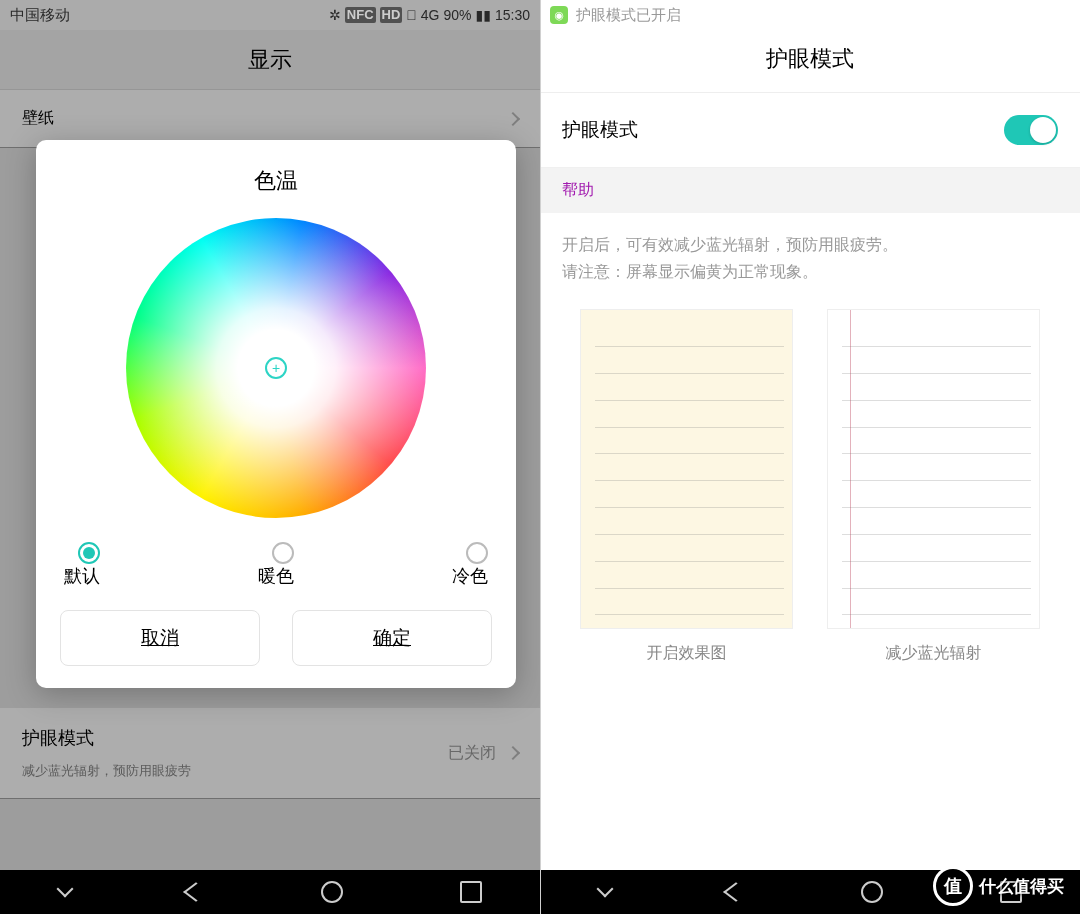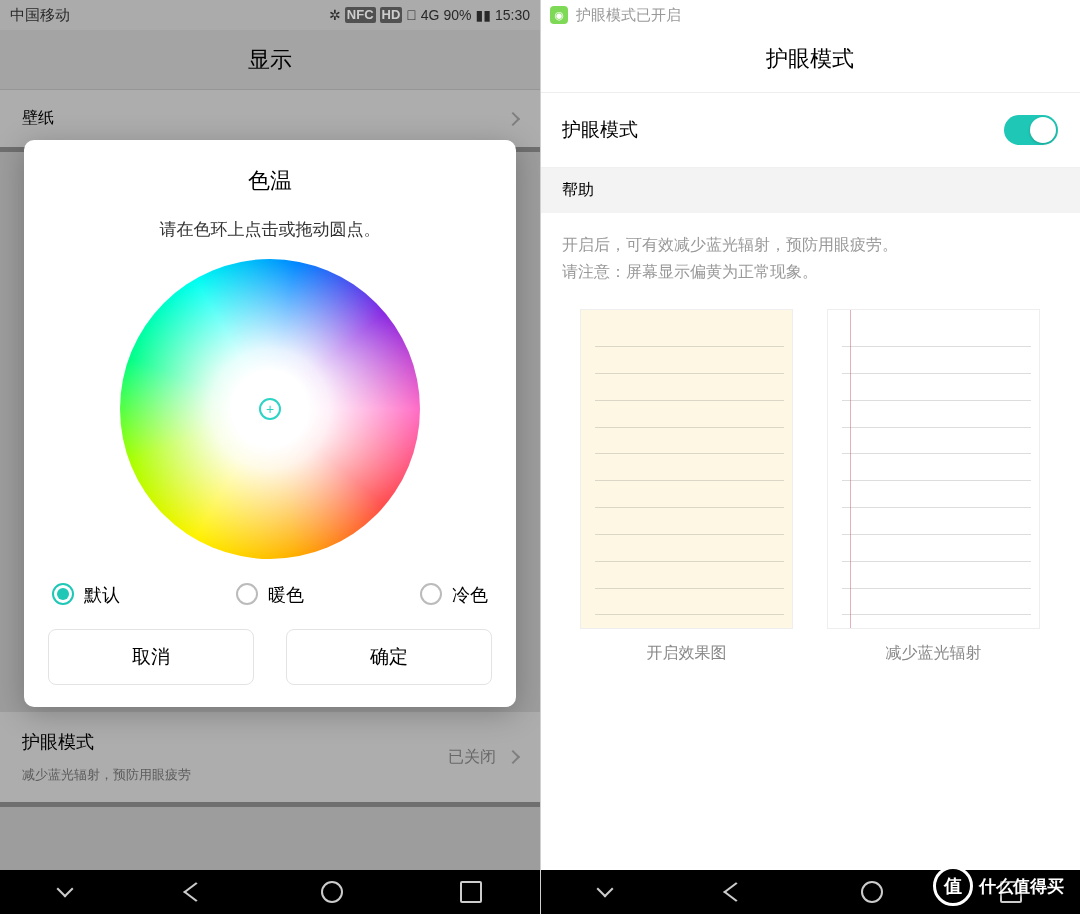--- a/index.html
+++ b/index.html
@@ -20,54 +20,54 @@
   .navbar { position: absolute; bottom: 0; left: 0; width: 100%; height: 44px; background: #000; display: flex; align-items: center; justify-content: space-around; }
   .nav-icon { width: 22px; height: 22px; border: 2px solid #ccc; }
   .nav-back-outline { width:16px; height:16px; border:2px solid #ccc; transform: rotate(45deg) skew(-8deg,-8deg); border-top:none; border-right:none; }
   .nav-home { border-radius: 50%; }
   .nav-recent { border-radius: 2px; }
   .nav-chev { width: 12px; height: 12px; border: 2px solid #ccc; border-top: none; border-left: none; transform: rotate(45deg); margin-top:-6px; }
 
   
   .left-bg { position: absolute; top: 30px; left: 0; right: 0; bottom: 44px; background: #e8e8e8; filter: brightness(0.85); }
   .left-header { height: 60px; display: flex; align-items: center; justify-content: center; font-size: 22px; background: #f2f2f2; border-bottom: 1px solid #ddd; }
-  .setting-row { background: #fff; padding: 18px 22px; border-bottom: 5px solid #a3a3a3; display: flex; justify-content: space-between; align-items: center; }
+  .setting-row { background: #fff; padding: 18px 22px; border-bottom: 1px solid #a3a3a3; display: flex; justify-content: space-between; align-items: center; }
   .setting-sub { font-size: 13px; color: #888; margin-top: 12px; }
   .chev-r { width: 10px; height: 10px; border: 2px solid #bbb; border-left: none; border-bottom: none; transform: rotate(45deg); }
 
   .overlay { position: absolute; top: 0; left: 0; right: 0; bottom: 0; background: rgba(0,0,0,0.2); }
 
   
-  .modal { position: absolute; left: 24px; right: 24px; top: 140px; background: #fff; border-radius: 10px; padding: 26px 24px 22px; box-shadow: 0 6px 30px rgba(0,0,0,0.25); }
+  .modal { position: absolute; left: 36px; right: 24px; top: 140px; background: #fff; border-radius: 10px; padding: 26px 24px 22px; box-shadow: 0 6px 30px rgba(0,0,0,0.25); }
   .modal-title { text-align: center; font-size: 22px; font-weight: 500; margin-bottom: 22px; }
   .modal-instr { text-align: center; font-size: 17px; color: #333; margin-bottom: 18px; }
   .color-wheel { width: 300px; height: 300px; margin: 0 auto 24px; border-radius: 50%; position: relative;
     background: conic-gradient(from 90deg, #ff6ec7, #ff4d4d, #ffae00, #fff200, #a8ff00, #00ff88, #00fff2, #0088ff, #8a2be2, #ff6ec7);
   }
   .color-wheel::after { content:''; position:absolute; inset:0; border-radius:50%; background: radial-gradient(circle, #ffffff 18%, rgba(255,255,255,0.9) 28%, rgba(255,255,255,0) 70%); }
   .wheel-dot { position: absolute; top: 50%; left: 50%; width: 22px; height: 22px; margin: -11px 0 0 -11px; border: 2px solid #2dd4c5; border-radius: 50%; z-index: 2; display:flex; align-items:center; justify-content:center; color:#2dd4c5; font-size:14px; line-height:1; }
 
   .radio-row { display: flex; justify-content: space-between; padding: 0 4px 22px; }
-  .radio-opt { display: flex; align-items: flex-start; gap: 10px; font-size: 18px; }
+  .radio-opt { display: flex; align-items: flex-end; gap: 0; font-size: 18px; flex-direction: column; }
   .radio { width: 22px; height: 22px; border: 2px solid #bbb; border-radius: 50%; display: inline-flex; align-items: center; justify-content: center; }
   .radio.checked { border-color: #1fc7b6; }
   .radio.checked::after { content:''; width: 12px; height: 12px; background: #1fc7b6; border-radius: 50%; }
 
-  .btn-row { display: flex; gap: 32px; }
+  .btn-row { display: flex; gap: 32px; text-decoration: underline; }
   .btn { flex: 1; height: 56px; border: 1px solid #e3e3e3; border-radius: 8px; display: flex; align-items: center; justify-content: center; font-size: 19px; background: #fff; }
 
   
   .right-content { position: absolute; top: 30px; left: 0; right: 0; bottom: 44px; background: #fff; }
   .notif-bar { display: flex; align-items: center; gap: 8px; padding: 4px 12px 10px; color: #999; font-size: 15px; }
   .notif-icon { width: 18px; height: 18px; background: #7ed957; border-radius: 4px; display:flex; align-items:center; justify-content:center; color:#fff; font-size:11px; }
   .right-header { text-align: center; font-size: 22px; padding: 14px 0 18px; border-bottom: 1px solid #eee; }
   .toggle-row { display: flex; justify-content: space-between; align-items: center; padding: 22px 22px; font-size: 19px; border-bottom: 1px solid #f0f0f0; }
   .toggle { width: 54px; height: 30px; background: #1fc7b6; border-radius: 15px; position: relative; }
   .toggle::after { content:''; position: absolute; right: 2px; top: 2px; width: 26px; height: 26px; background: #fff; border-radius: 50%; box-shadow: 0 1px 3px rgba(0,0,0,0.2); }
-  .section-label { background: #f3f3f3; color: #000000; padding: 12px 22px; font-size: 16px; }
+  .section-label { background: #f3f3f3; color: #a21caf; padding: 12px 22px; font-size: 16px; }
   .help-text { padding: 18px 22px 24px; color: #999; font-size: 16px; line-height: 1.7; }
   .preview-row { display: flex; gap: 34px; padding: 0 40px; }
   .preview-col { flex: 1; text-align: center; }
   .preview-box { height: 320px; border: 1px solid #eee; margin-bottom: 14px; position: relative; overflow: hidden; }
   .preview-box.warm { background: #fdf7e3; }
   .preview-box.normal { background: #fff; }
   .lines { position: absolute; top: 10px; left: 14px; right: 8px; bottom: 10px; }
   .lines div { border-bottom: 1px solid rgba(120,120,120,0.25); height: 9%; }
   .preview-box.normal .margin-line { position:absolute; top:0; bottom:0; left:22px; width:1px; background: rgba(200,100,120,0.5); }
   .preview-label { color: #888; font-size: 16px; }
@@ -117,21 +117,20 @@
           <span>已关闭</span>
           <span class="chev-r"></span>
         </div>
       </div>
     </div>
 
     <div class="overlay"></div>
 
     <div class="modal">
       <div class="modal-title">色温</div>
-      <div class="modal-instr">请在色环上点击或拖动圆点。</div>
       <div class="color-wheel">
         <div class="wheel-dot">+</div>
       </div>
       <div class="radio-row">
         <div class="radio-opt">
           <span class="radio checked"></span>
           <span>默认</span>
         </div>
         <div class="radio-opt">
           <span class="radio"></span>

